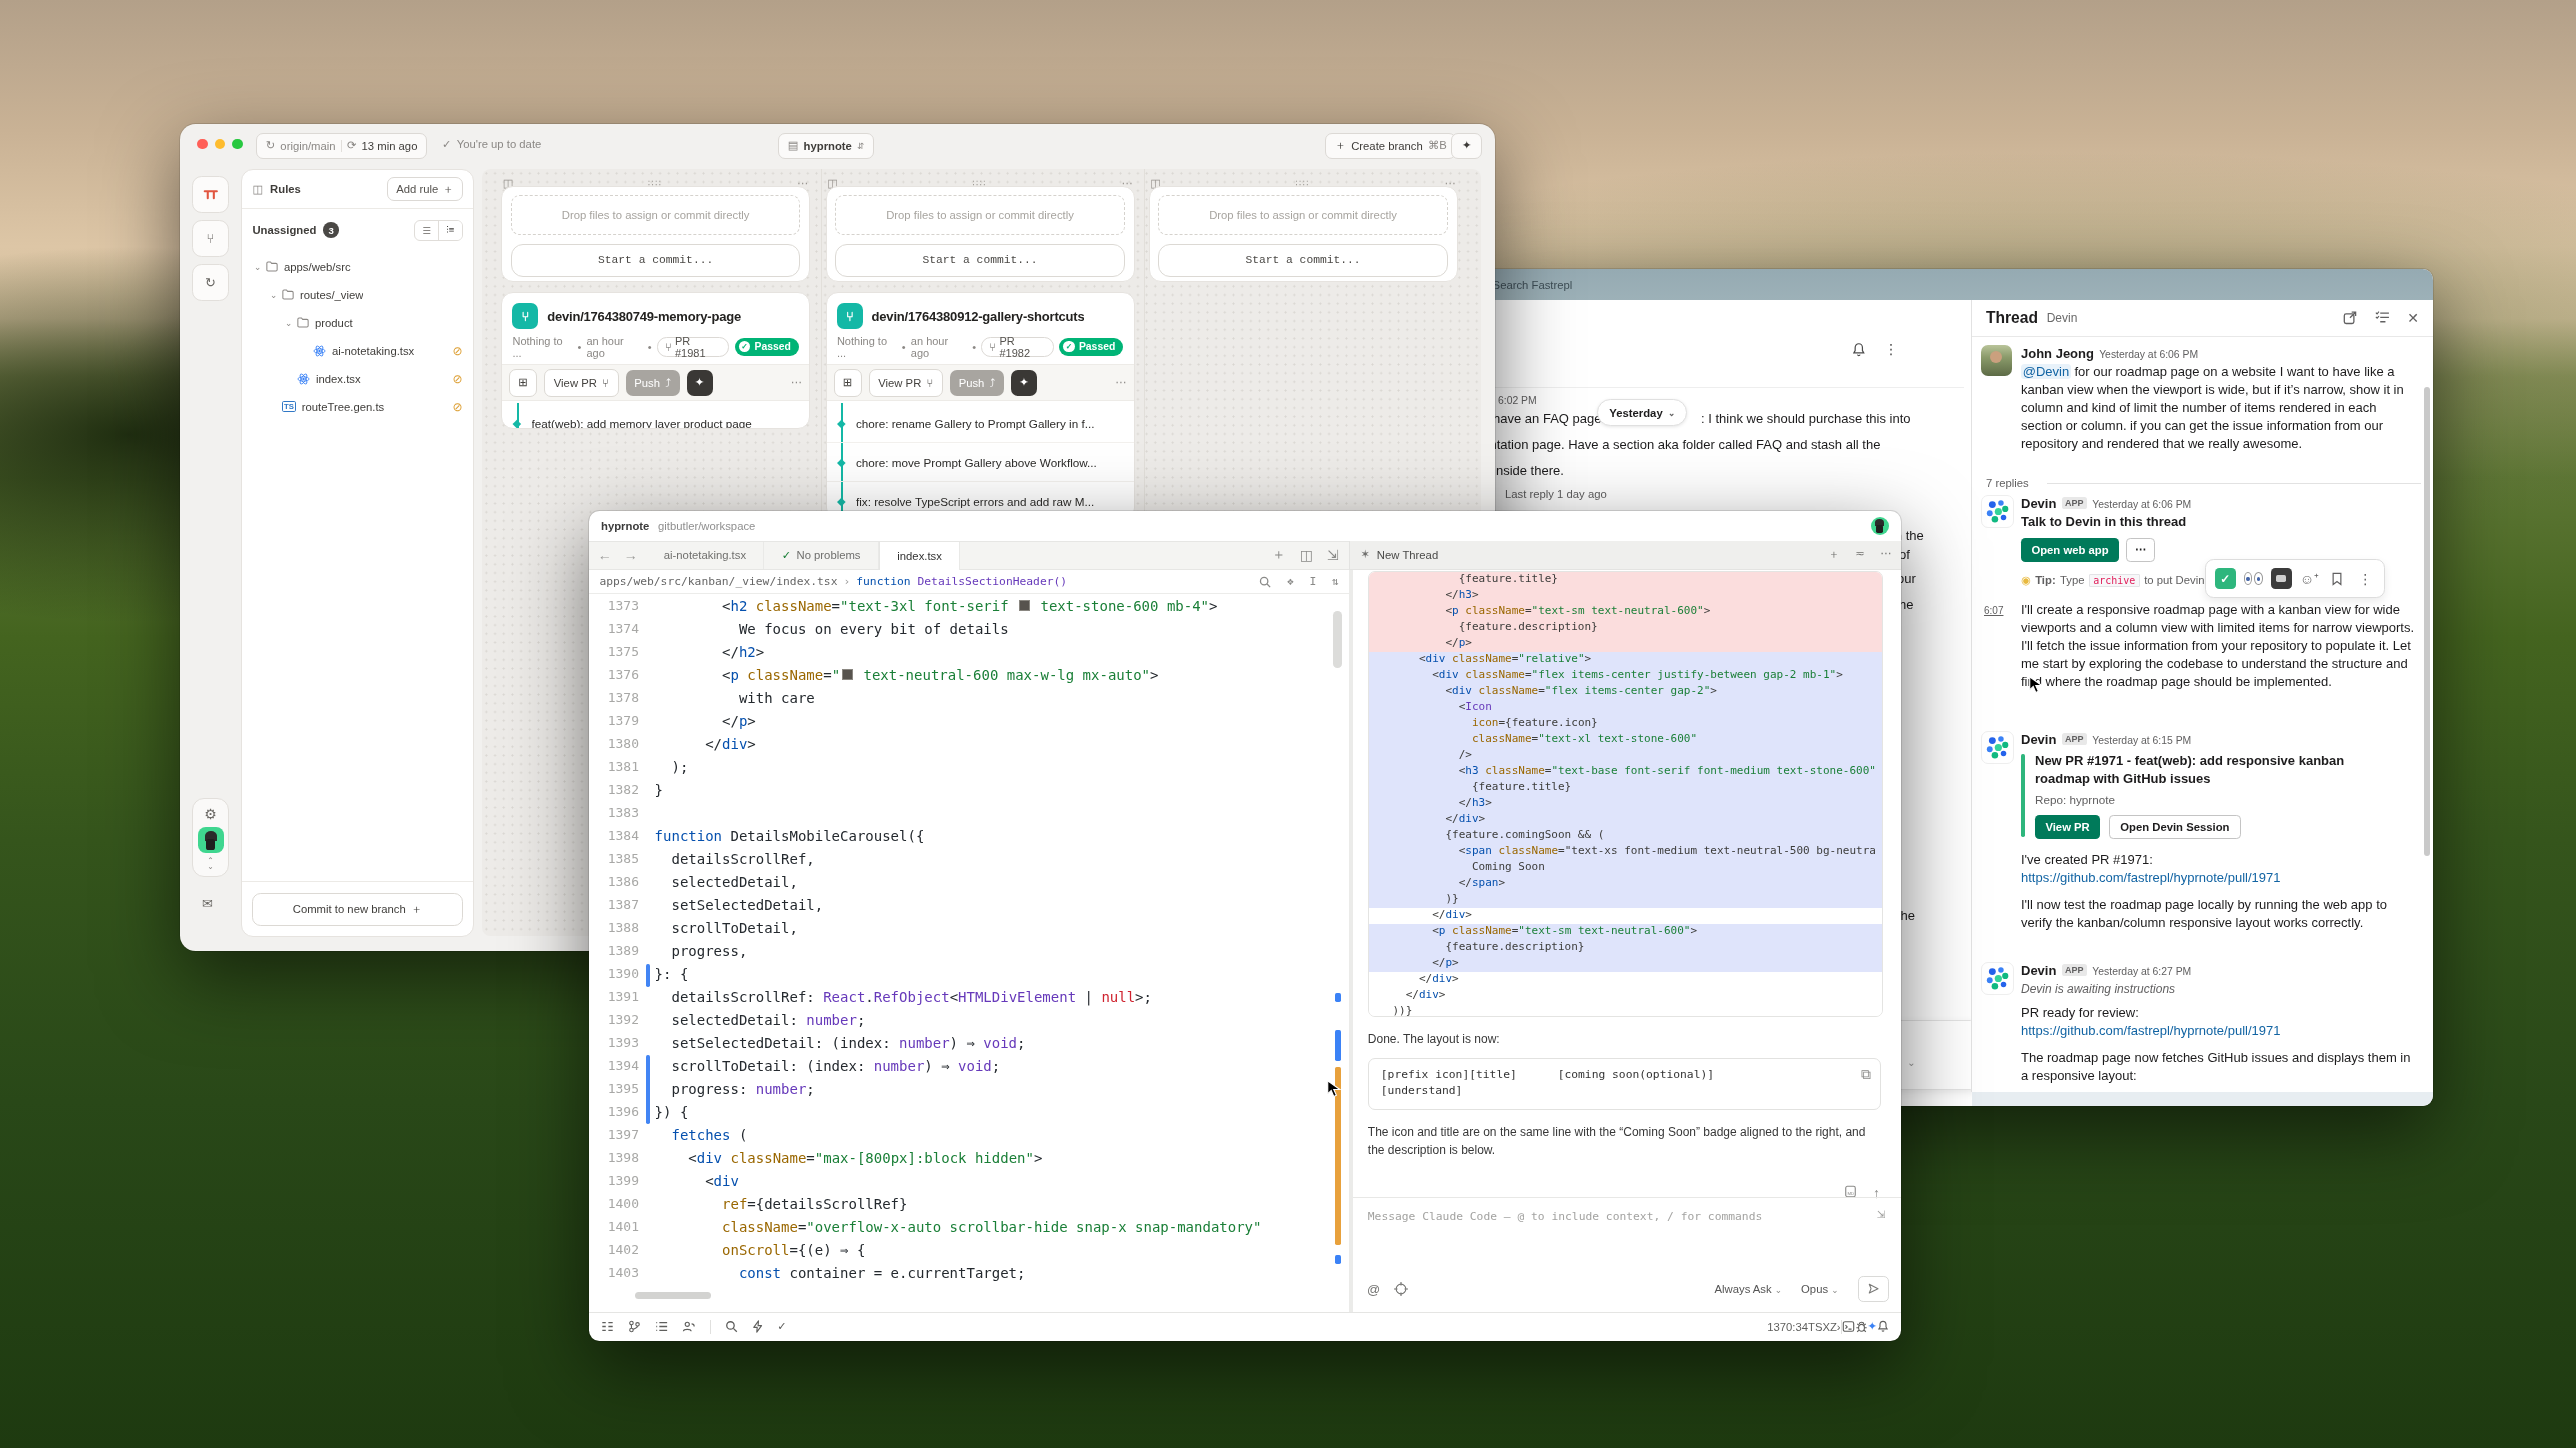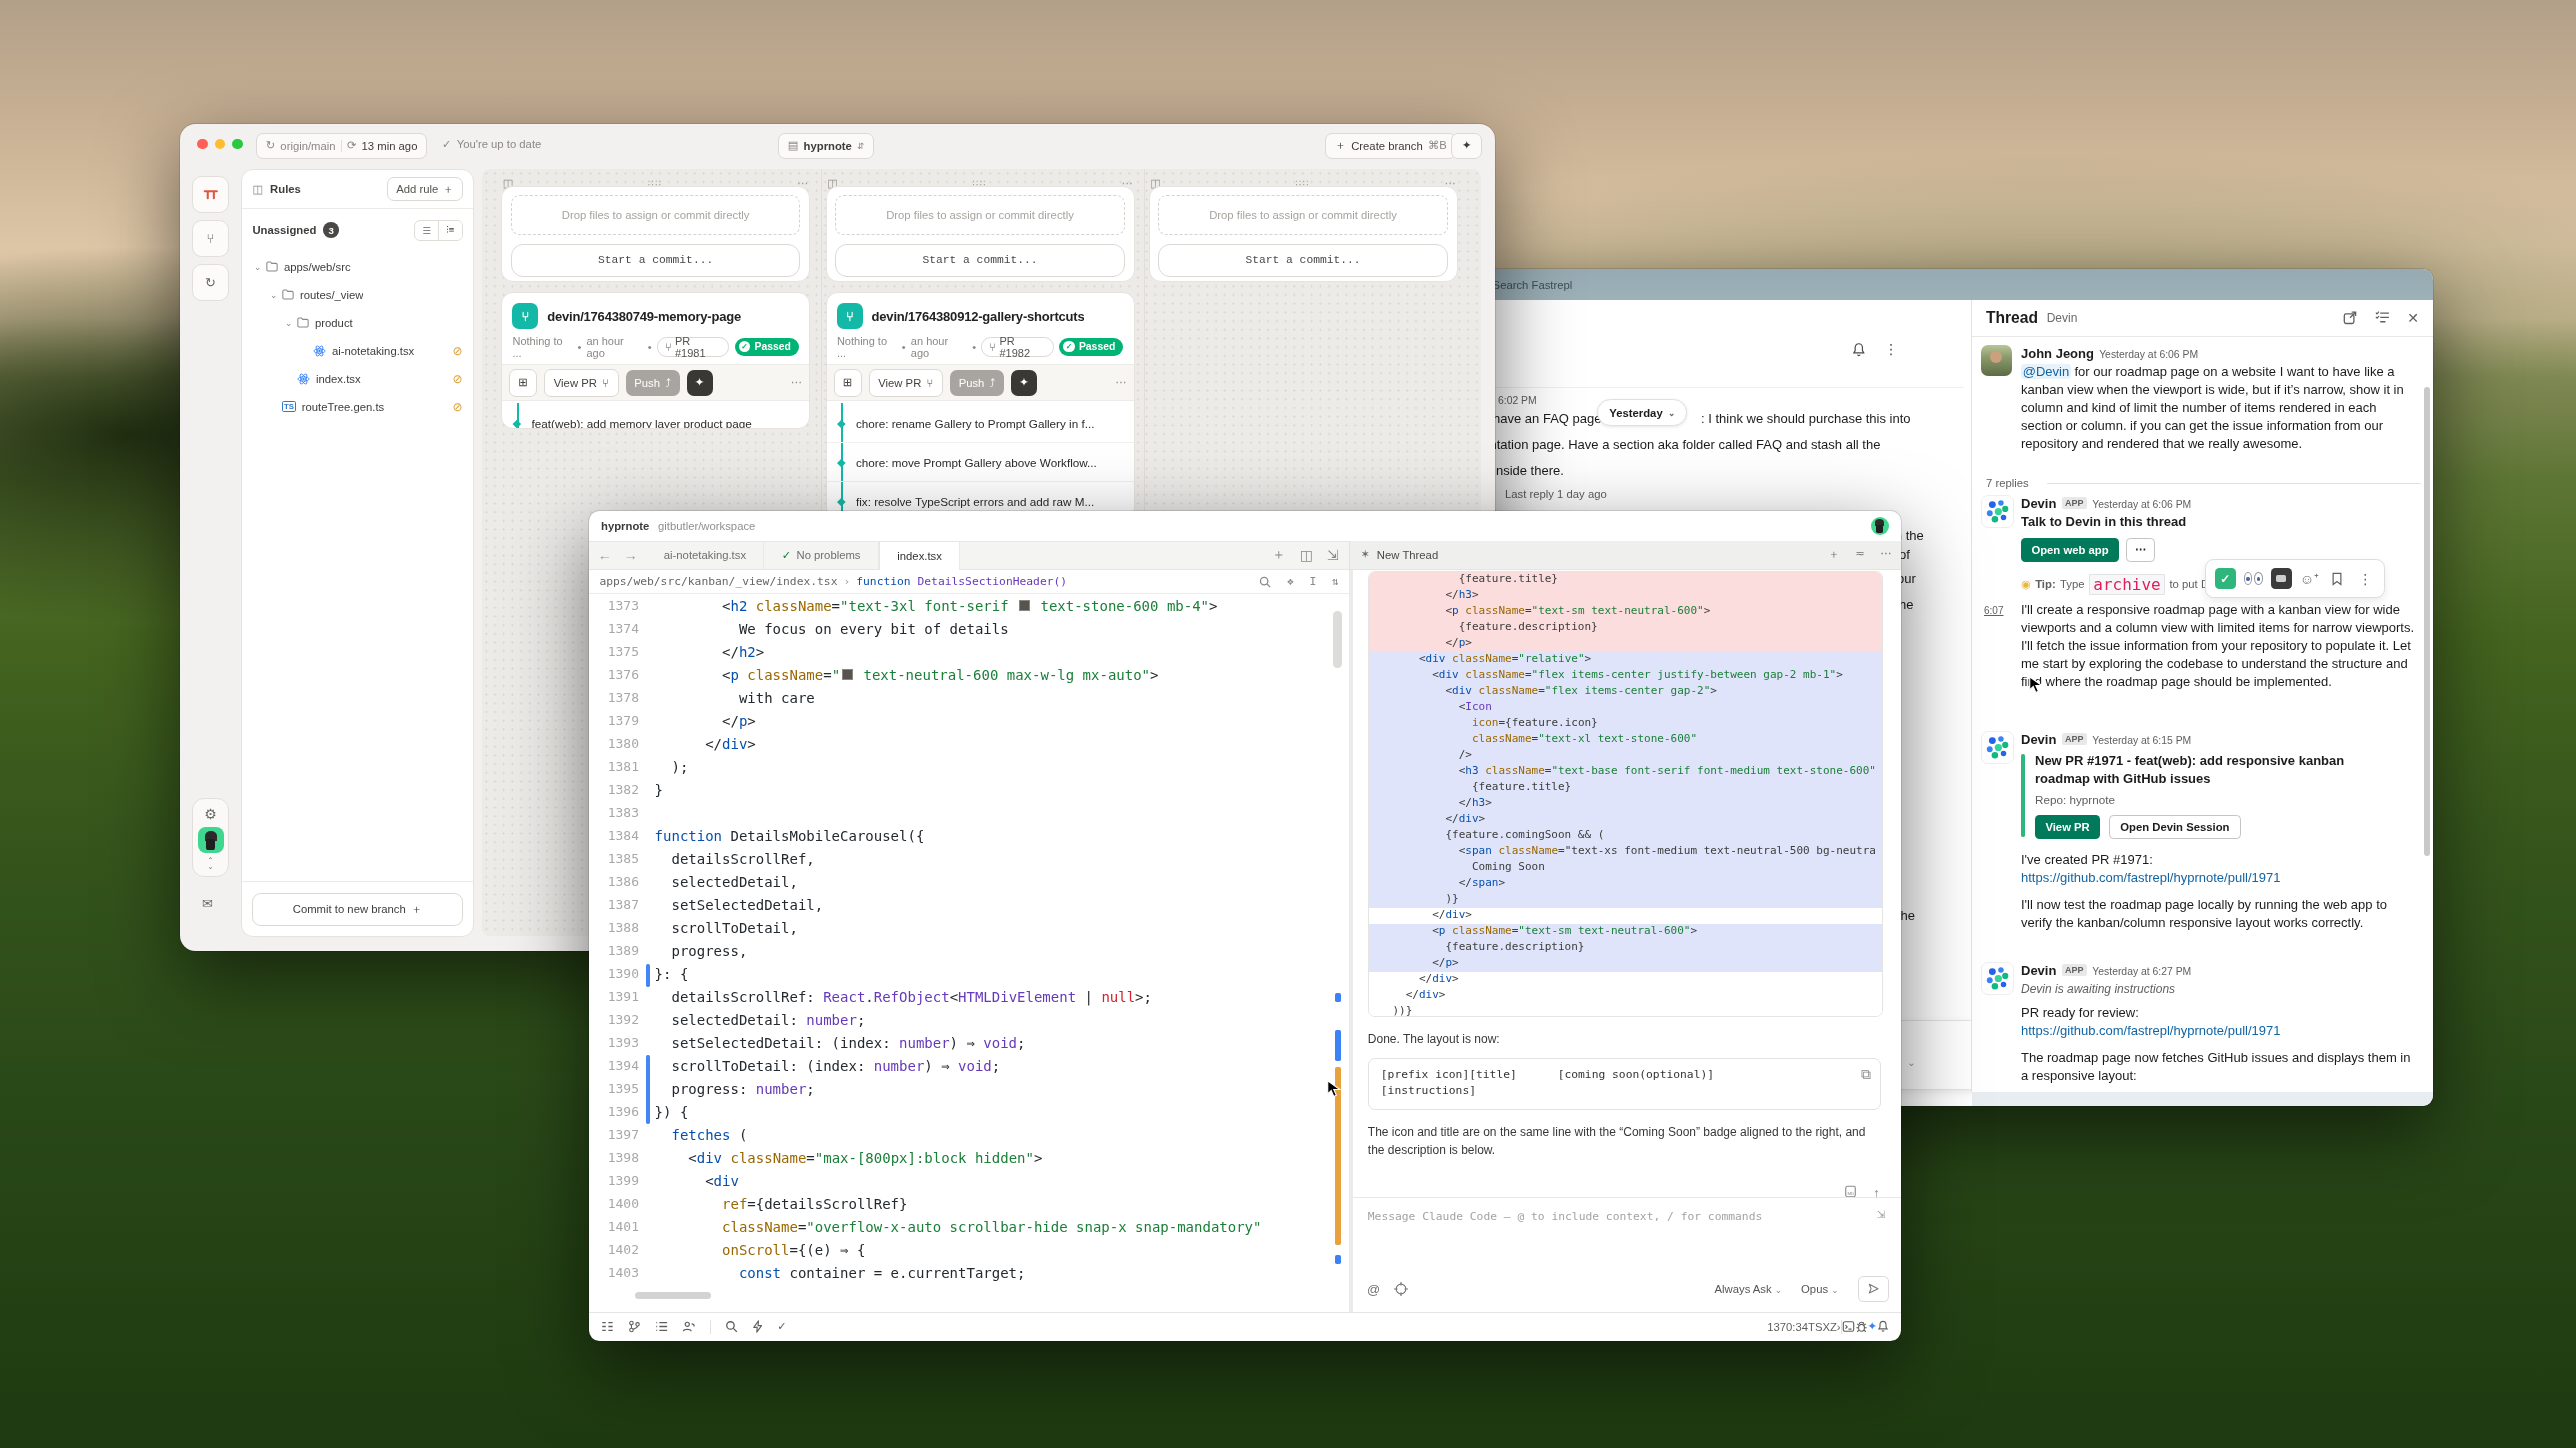--- a/index.html
+++ b/index.html
@@ -75,21 +75,21 @@
   .av-john{background:linear-gradient(180deg,#b9c49a 0%,#8a9a6a 40%,#5d6b46 100%);}
   .av-john:after{content:"";position:absolute;left:9.6px;top:6px;width:12px;height:12px;border-radius:50%;background:#caa07e;}
   .mname{font-weight:bold;font-size:13px;}
   .mtime{color:#616061;font-size:10.4px;margin-left:5.2px;}
   .appb{background:#e8e8e8;color:#616061;font-size:9px;font-weight:bold;border-radius:2.6px;padding:0.9px 3.5px;margin-left:5.2px;vertical-align:1.7px;}
   .mbody{font-size:13px;line-height:18px;color:#1d1c1d;}
   .mention{color:#1264a3;background:#e8f2fa;border-radius:3.5px;padding:0 1.7px;}
   .slink{color:#1264a3;}
   .greenbtn{background:#007a5a;color:#fff;font-weight:bold;font-size:11.3px;border-radius:4.3px;height:24px;display:inline-flex;align-items:center;padding:0 10.4px;}
   .outbtn{border:0.9px solid #c4c4c4;color:#1d1c1d;font-weight:bold;font-size:11.3px;border-radius:4.3px;height:24px;display:inline-flex;align-items:center;padding:0 10.4px;background:#fff;box-sizing:border-box;}
-  .tipcode{font-family:"DejaVu Sans Mono",monospace;font-size:16px;color:#e01e5a;background:#f7f7f9;border:0.9px solid #e3e3e6;border-radius:1px;padding:0 3.5px;}
+  .tipcode{font-family:"DejaVu Sans Mono",monospace;font-size:10px;color:#e01e5a;background:#f7f7f9;border:0.9px solid #e3e3e6;border-radius:1px;padding:0 3.5px;}
   .hovbar{position:absolute;background:#fff;border:0.9px solid #ddd;border-radius:8.7px;height:37px;display:flex;align-items:center;gap:7px;padding:0 8.7px;box-shadow:0 3.5px 8.7px rgba(0,0,0,.08);z-index:5;}
   .emj{width:21px;height:21px;display:inline-flex;align-items:center;justify-content:center;font-size:14px;color:#616061;}
   .e-check{background:#2eb67d;border-radius:4.3px;color:#fff;font-size:12px;font-weight:bold;}
   .e-eyes{background:#fff;}
   .e-eyes i{width:7.8px;height:10.4px;background:#fff;border:0.9px solid #999;border-radius:50%;position:relative;display:inline-block;margin:0 0.9px;}
   .e-eyes i:after{content:"";position:absolute;left:1.7px;top:3.5px;width:3.5px;height:4.3px;background:#4465a8;border-radius:50%;}
   .e-dev{background:#3b3b3b;border-radius:4.3px;}
   .e-dev:after{content:"";width:10.4px;height:7px;background:#cfcfcf;border-radius:1.7px;display:block;}
   .gbar{position:absolute;width:3.5px;border-radius:1.7px;background:#2eb67d;}
   .ts-g{position:absolute;color:#616061;font-size:10px;}
@@ -806,21 +806,21 @@
           <div class="drow d-w">
             <pre>    &lt;/<span class="c-tag">div</span>&gt;</pre>
           </div>
           <div class="drow d-w">
             <pre>  ))}</pre>
           </div>
         </div>
       <div class="abs" style="left:14.8px;top:462px;font-size:12px;color:#383838;">Done. The layout is now:</div>
       <div id="laybox">
         <pre style="padding-top:8.7px;">[prefix icon][title]      [coming soon(optional)]</pre>
-        <pre style="padding-top:3.5px;">[instructions]</pre>
+        <pre style="padding-top:3.5px;">[understand]</pre>
         <span class="abs gico" style="right:8.7px;top:7px;">⧉</span>
       </div>
       <div class="abs" style="left:14.8px;top:553px;width:504px;font-size:12px;line-height:18px;color:#383838;">The icon and title are on the same line with the “Coming Soon” badge aligned to the right, and the description is below.</div>
       <div class="abs" style="right:21px;top:615px;display:flex;gap:15.6px;color:#8a8a88;">
         <span>
             <svg width="13" height="13" viewBox="0 0 15 15">
               <rect x="2" y="1.5" width="11" height="12" rx="2" fill="none" stroke="#8a8a88" stroke-width="1.3"></rect>
               <text x="4" y="11" font-size="5" fill="#8a8a88" font-family="sans-serif">MD</text>
             </svg>
           </span>

